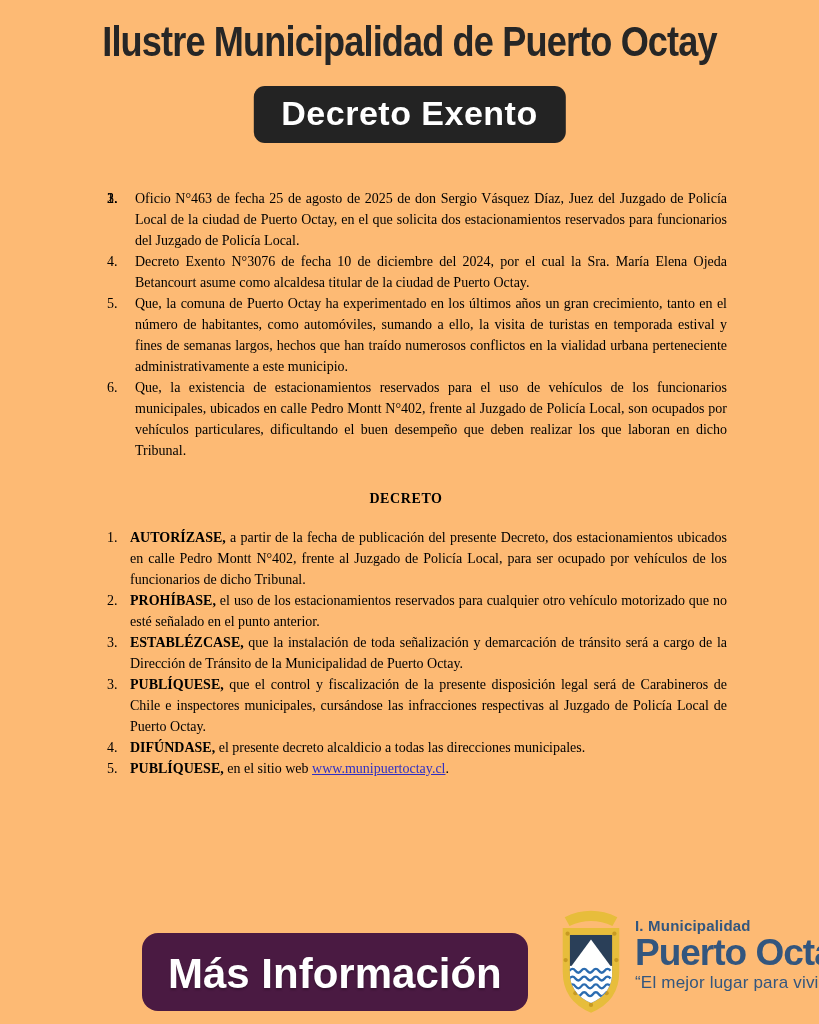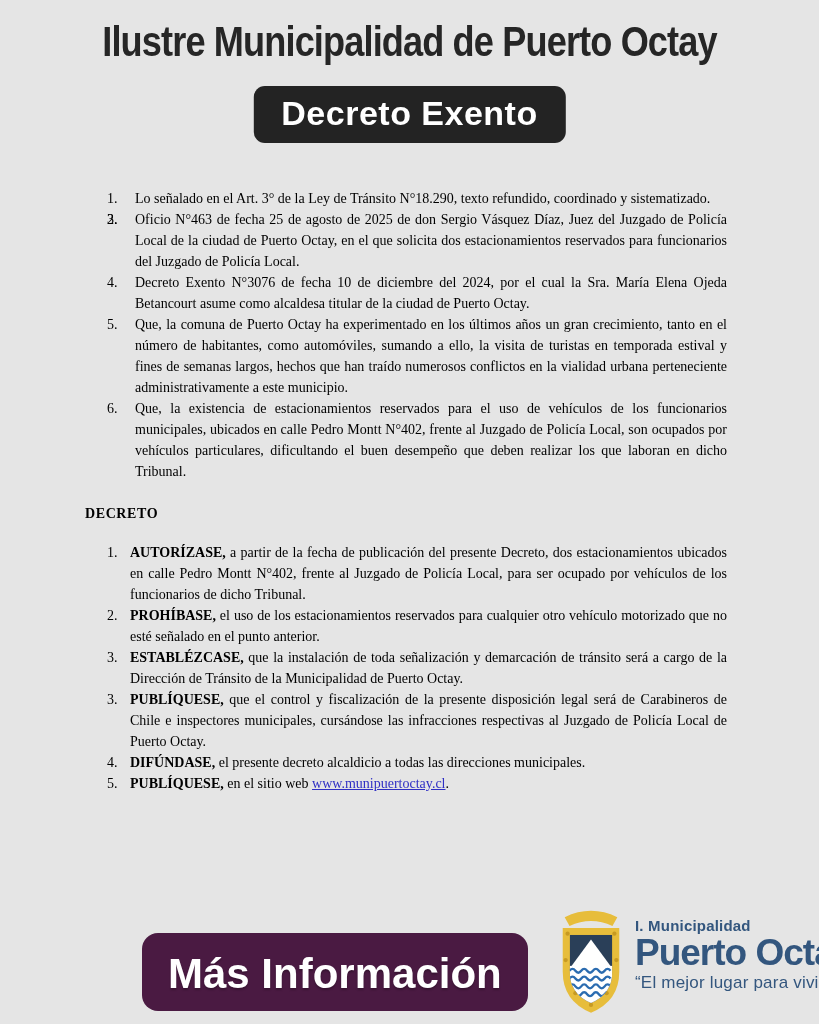--- a/index.html
+++ b/index.html
@@ -1,19 +1,19 @@
 <!DOCTYPE html>
 <html><head>
 <meta charset="utf-8">
 <style>
   * { box-sizing: border-box; }
   html,body { margin:0; padding:0; background:#ffffff; }
   .canvas {
     position:relative; width:819px; height:1024px; margin:0 auto;
-    background:#e5e5e5; overflow:hidden;
+    background:#fdba74; overflow:hidden;
     font-family:"Liberation Serif", serif; color:#000;
   }
 
   
   .title {
     position:absolute; top:18px; left:0; width:819px; margin:0;
     text-align:center; white-space:nowrap;
     font-family:"Liberation Sans", sans-serif; font-weight:bold;
     font-size:42px; color:#262626; letter-spacing:-1px;
     transform:scaleX(.86);
@@ -32,22 +32,22 @@
     font-size:14px; line-height:21px;
   }
   .materia { font-weight:bold; letter-spacing:.2px; text-align:left; }
   .list { list-style:none; margin:0; padding:0; }
   .vistos { margin-top:22px; }
   .list li { position:relative; padding-left:50px; text-align:justify; }
   .decreto li { padding-left:45px; }
   .list .num { position:absolute; left:22px; }
   .lead { font-weight:bold; }
   .decreto-heading {
-    font-weight:bold; letter-spacing:.6px;
-    margin-top:21px;
+    text-align:center; font-weight:bold; letter-spacing:.6px;
+    margin-top:27px;
   }
   .decreto { margin-top:18px; }
   .weblink { color:#2f2fc4; text-decoration:underline; cursor:pointer; }
 
   
   .more-info {
     position:absolute; left:142px; top:933px;
     background:#4a1a42; color:#ffffff; border-radius:16px;
     font-family:"Liberation Sans", sans-serif; font-weight:bold;
     font-size:42px; line-height:1; padding:20px 26px 16px;
@@ -68,21 +68,21 @@
 <div class="canvas">
 
   <h1 class="title">Ilustre Municipalidad de Puerto Octay</h1>
 
   <div class="badge-dark">Decreto Exento</div>
 
   <div class="doc">
 
 
     <ol class="list vistos">
-      <li><span class="num">1.</span><span>Lo señalado en el Art. 3° de la Ley de Tránsito N°18.290, texto refundido, coordinado y sistematizado.</span></li>
+      <li><span class="num">1.</span></li>
       <li><span class="num">2.</span></li>
       <li><span class="num">3.</span><span>Oficio N°463 de fecha 25 de agosto de 2025 de don Sergio Vásquez Díaz, Juez del Juzgado de Policía Local de la ciudad de Puerto Octay, en el que solicita dos estacionamientos reservados para funcionarios del Juzgado de Policía Local.</span></li>
       <li><span class="num">4.</span><span>Decreto Exento N°3076 de fecha 10 de diciembre del 2024, por el cual la Sra. María Elena Ojeda Betancourt asume como alcaldesa titular de la ciudad de Puerto Octay.</span></li>
       <li><span class="num">5.</span><span>Que, la comuna de Puerto Octay ha experimentado en los últimos años un gran crecimiento, tanto en el número de habitantes, como automóviles, sumando a ello, la visita de turistas en temporada estival y fines de semanas largos, hechos que han traído numerosos conflictos en la vialidad urbana perteneciente administrativamente a este municipio.</span></li>
       <li><span class="num">6.</span><span>Que, la existencia de estacionamientos reservados para el uso de vehículos de los funcionarios municipales, ubicados en calle Pedro Montt N°402, frente al Juzgado de Policía Local, son ocupados por vehículos particulares, dificultando el buen desempeño que deben realizar los que laboran en dicho Tribunal.</span></li>
     </ol>
 
     <div class="decreto-heading">DECRETO</div>
 
     <ol class="list decreto">

